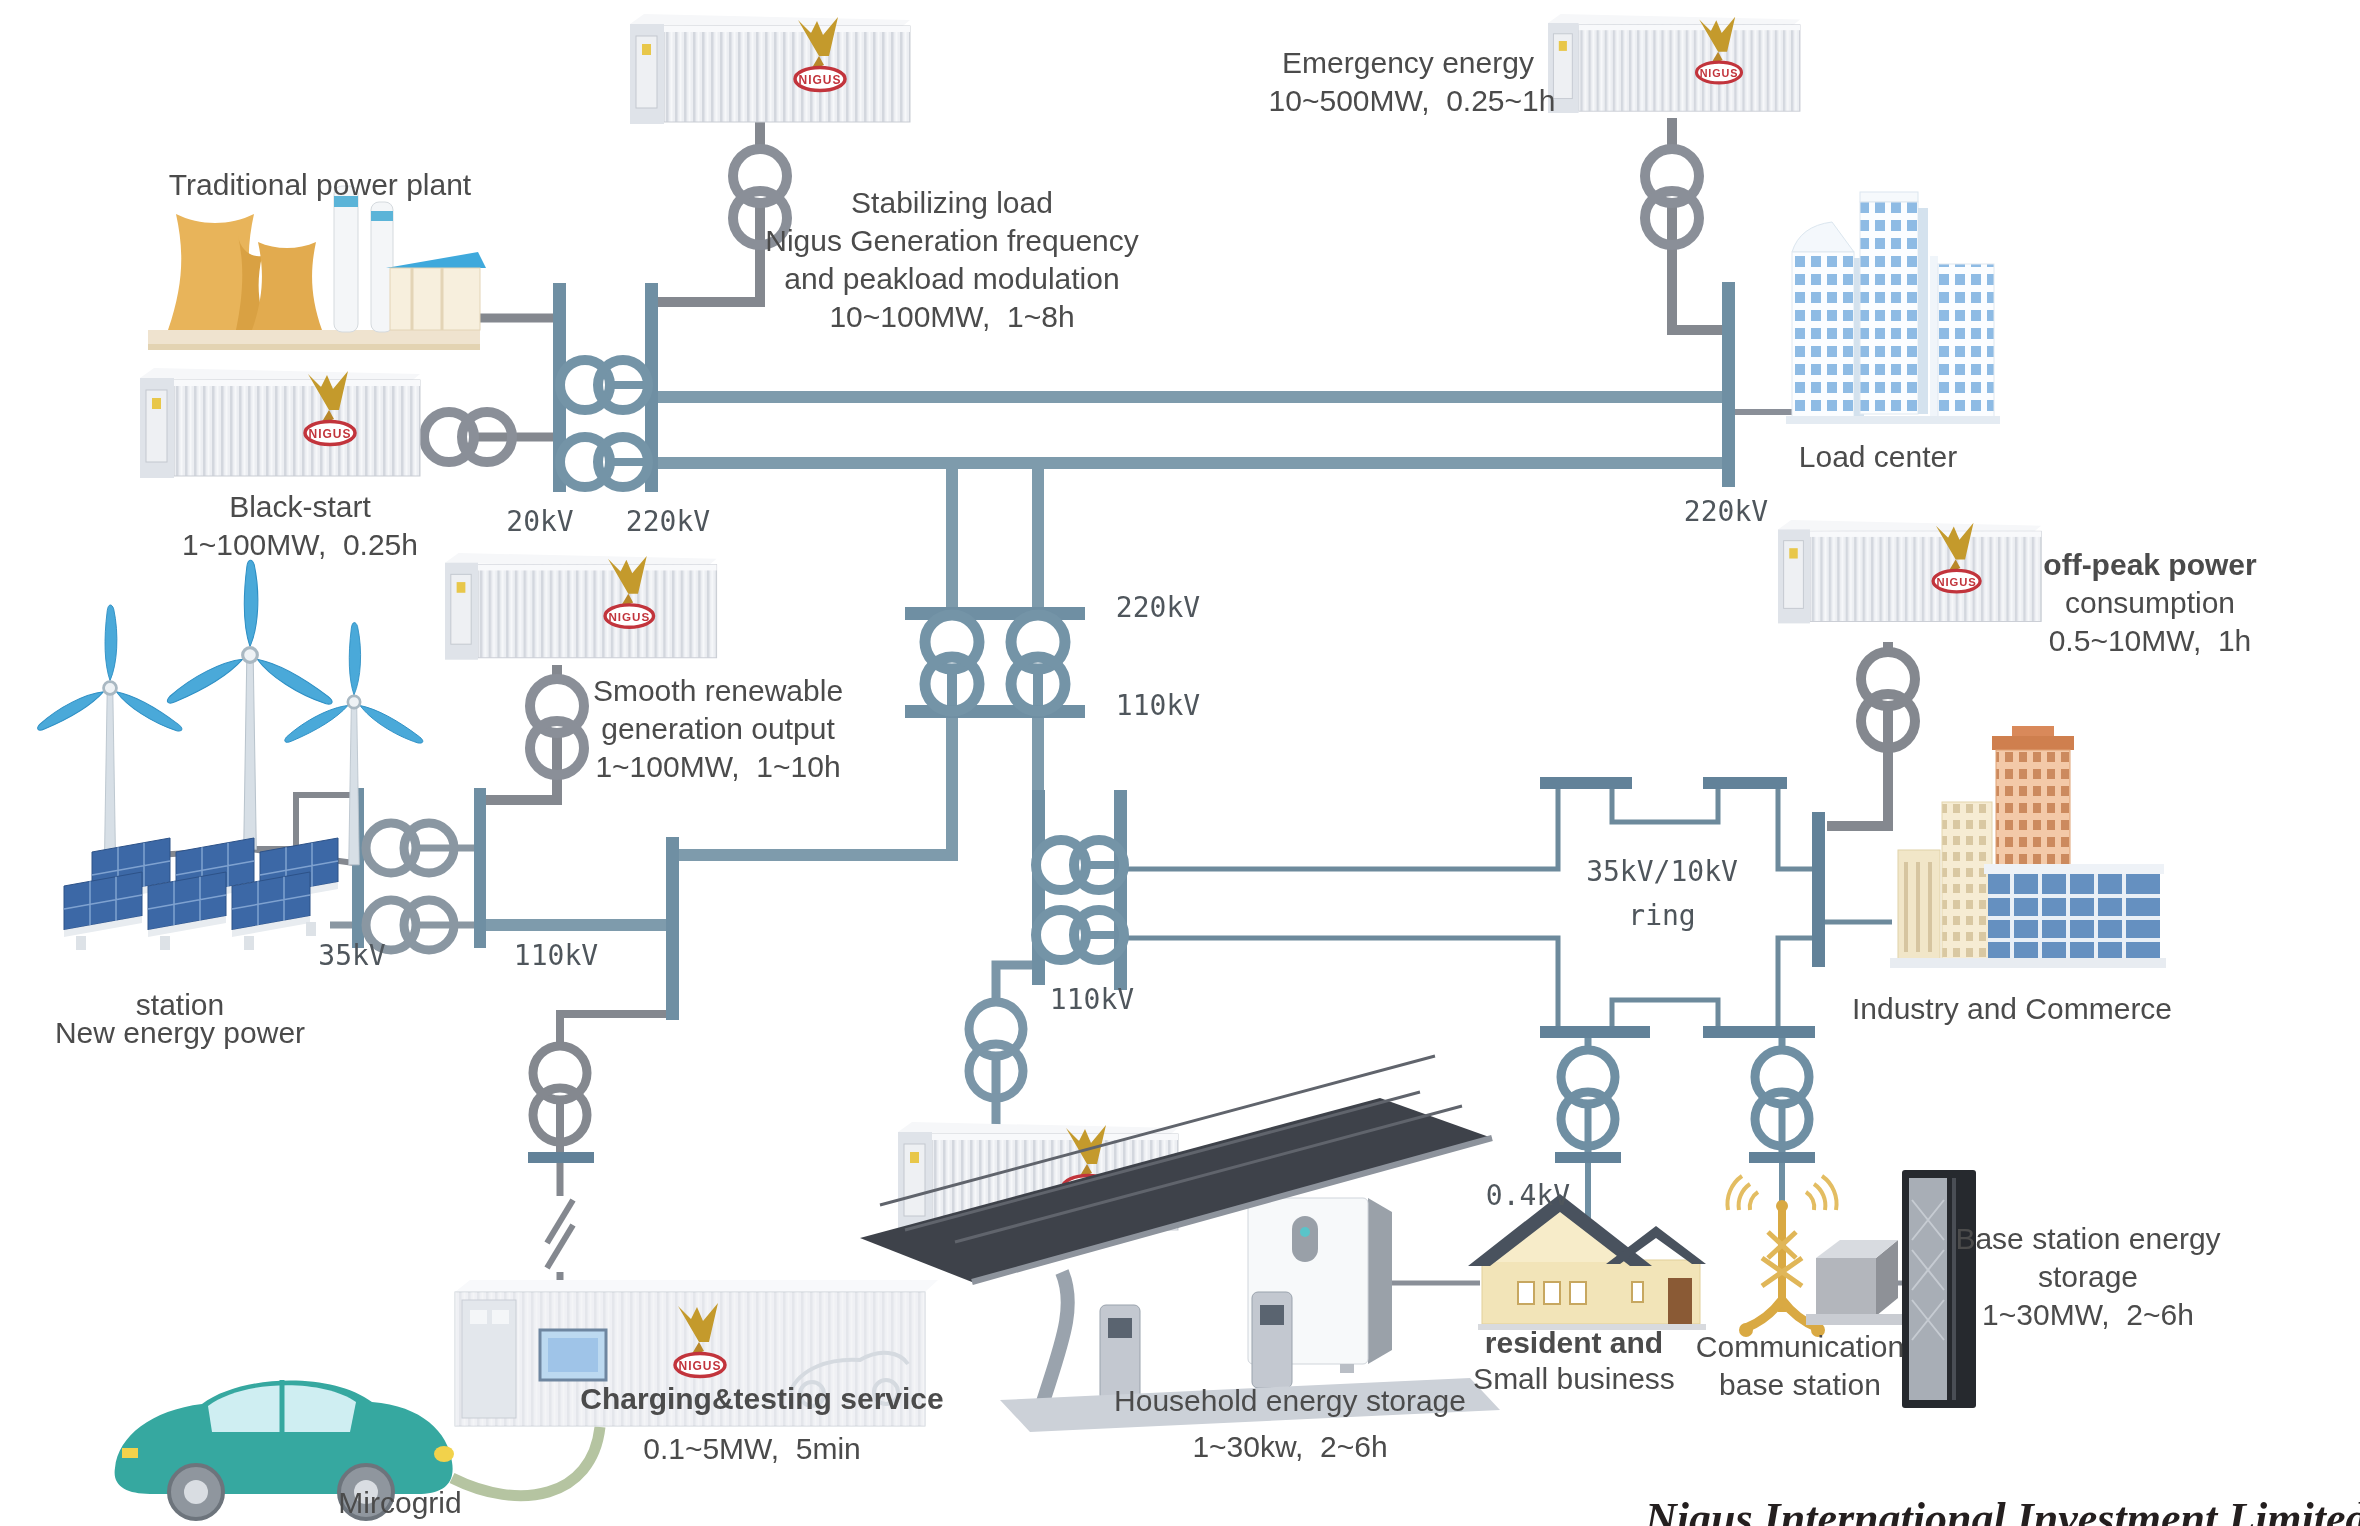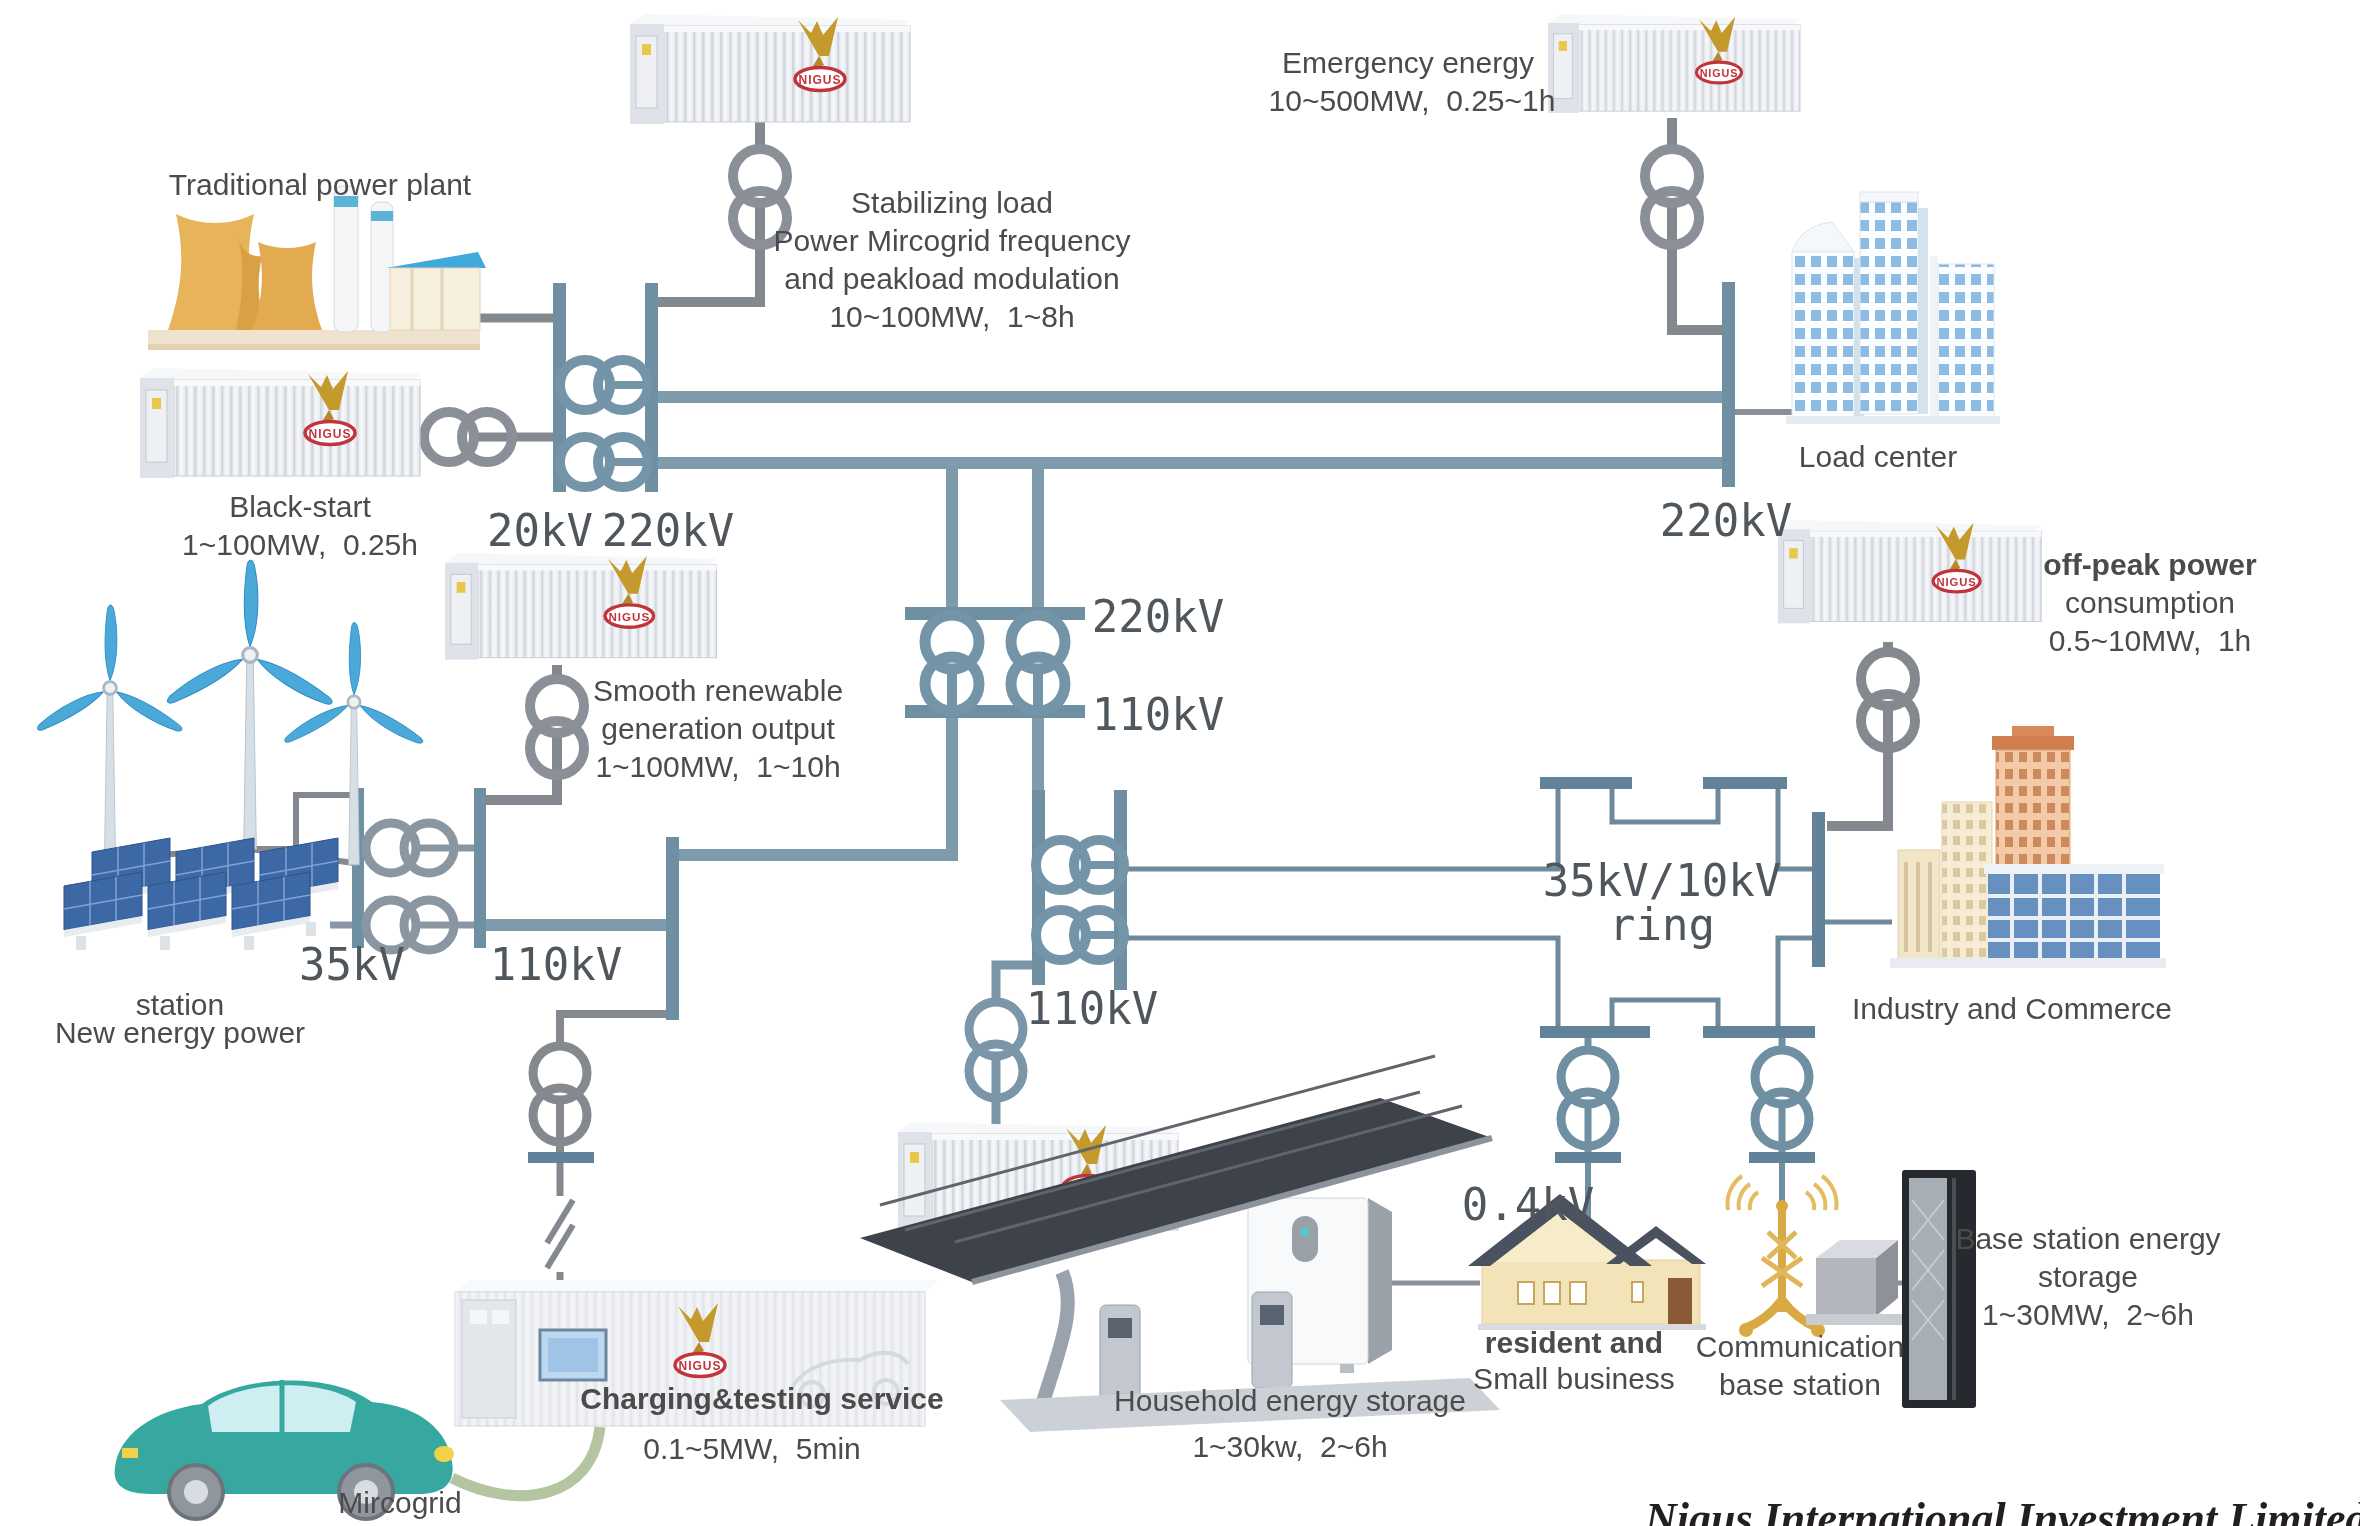--- a/index.html
+++ b/index.html
@@ -1,21 +1,21 @@
 <!DOCTYPE html>
 <html><head>
 <meta charset="utf-8">
 <style>
   html,body{margin:0;padding:0;background:#fff;}
   .stage{position:relative;width:2360px;height:1526px;background:#ffffff;overflow:hidden;
          font-family:"Liberation Sans",sans-serif;}
   svg{position:absolute;left:0;top:0;}
   .lbl{position:absolute;color:#4b4b4b;font-size:30px;line-height:1.15;text-align:left;
        transform:translateX(-50%);white-space:pre;}
-  .mono{font-family:"DejaVu Sans Mono",monospace;font-size:44px;color:#4f565c;}
+  .mono{font-family:"DejaVu Sans Mono",monospace;font-size:28px;color:#4f565c;}
   .footer{position:absolute;left:1645px;top:1494px;transform:none;text-align:left;
           font-family:"Liberation Serif",serif;font-style:italic;font-weight:bold;
           font-size:44px;color:#241f1f;white-space:pre;}
 </style>
 </head>
 <body>
 
 <div class="stage">
 
 <svg width="2360" height="1526" viewBox="0 0 2360 1526">
@@ -353,21 +353,21 @@
   <circle cx="366" cy="1492" r="12" fill="#d9dde2"></circle>
 </g>
 </svg>
 
 <div class="lbl" style="left:320px;top:168px;">Traditional power plant</div>
 
 <div class="lbl" style="left:300px;top:490px;">Black-start</div>
 <div class="lbl" style="left:300px;top:528px;">1~100MW,  0.25h</div>
 
 <div class="lbl" style="left:952px;top:186px;">Stabilizing load</div>
-<div class="lbl" style="left:952px;top:224px;">Power Mircogrid frequency</div>
+<div class="lbl" style="left:952px;top:224px;">Nigus Generation frequency</div>
 <div class="lbl" style="left:952px;top:262px;">and peakload modulation</div>
 <div class="lbl" style="left:952px;top:300px;">10~100MW,  1~8h</div>
 
 <div class="lbl" style="left:1408px;top:46px;">Emergency energy</div>
 <div class="lbl" style="left:1412px;top:84px;">10~500MW,  0.25~1h</div>
 
 <div class="lbl" style="left:1878px;top:440px;">Load center</div>
 
 <div class="lbl mono" style="left:540px;top:506px;">20kV</div>
 <div class="lbl mono" style="left:668px;top:506px;">220kV</div>

